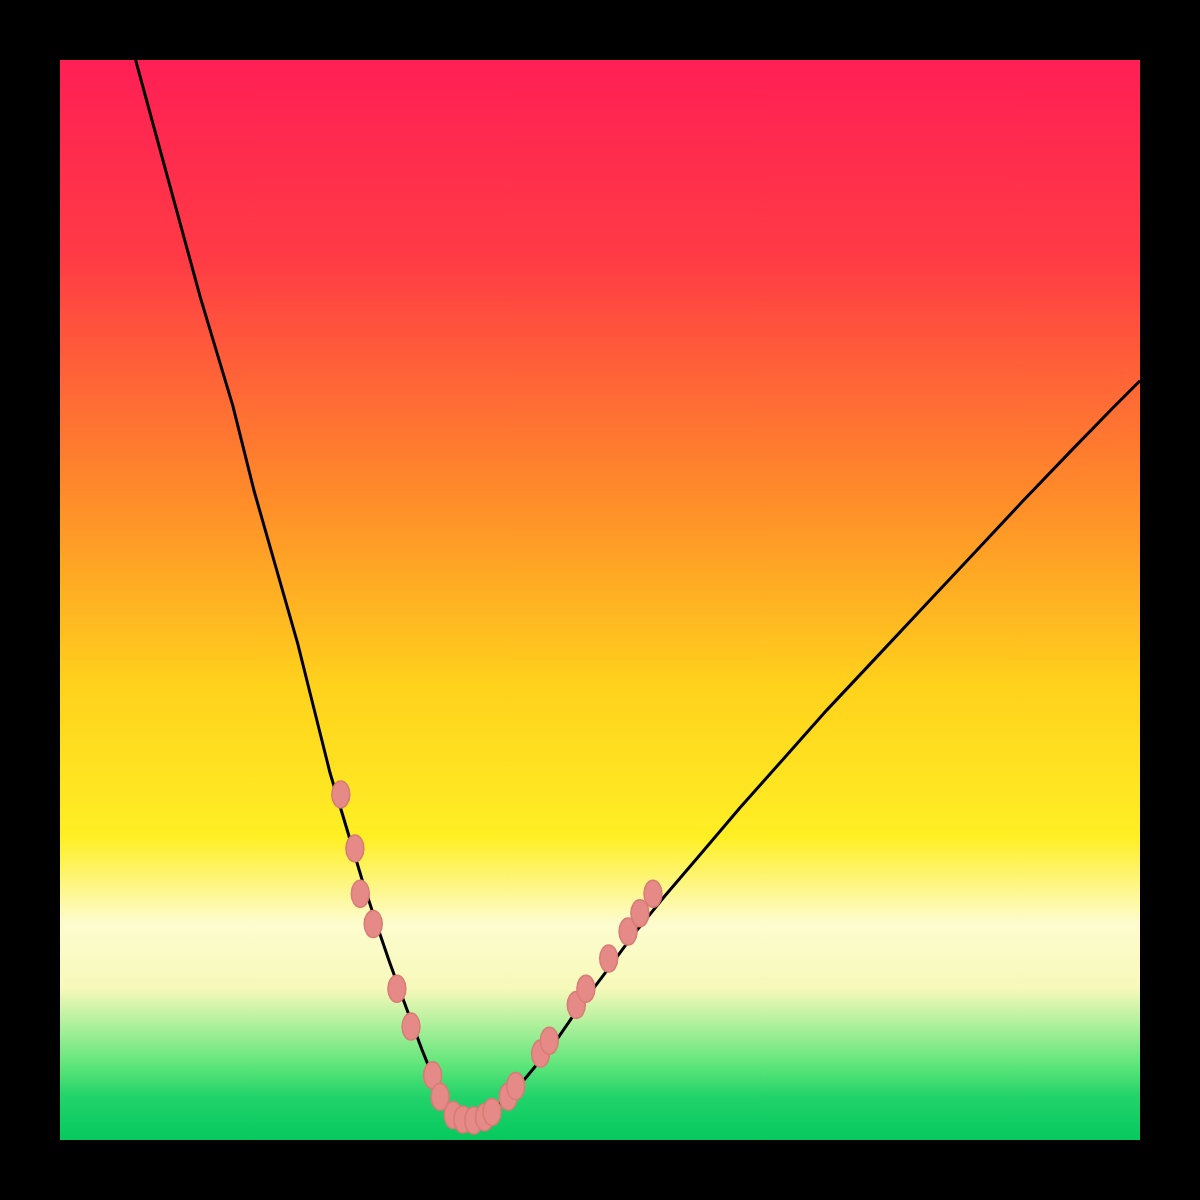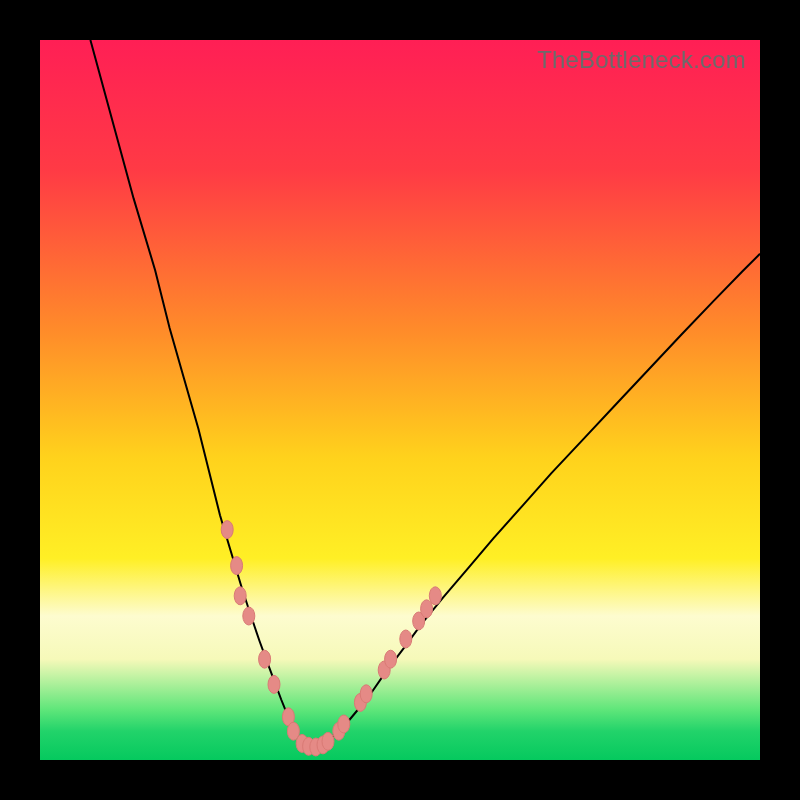--- a/index.html
+++ b/index.html
@@ -45,21 +45,20 @@
     fill: #e58a86;
     stroke: #d97a75;
     stroke-width: 1;
   }
 </style>
 </head>
 <body>
 
 <div class="frame">
   <div class="plot" style="background: linear-gradient(rgb(255, 31, 85) 0%, rgb(255, 58, 69) 18%, rgb(255, 138, 42) 40%, rgb(255, 210, 28) 58%, rgb(255, 239, 37) 72%, rgb(253, 252, 207) 80%, rgb(246, 249, 185) 86%, rgb(95, 230, 122) 93%, rgb(34, 211, 106) 96%, rgb(5, 201, 94) 100%);">
-    <div class="watermark">TheBottleneck.com</div>
     <svg class="curve" viewBox="0 0 720 720" preserveAspectRatio="none">
       <path id="curve-path" fill="none" stroke="#000" stroke-width="2" d="M50.4,0.0 L72.0,79.2 L93.6,158.4 L115.2,230.4 L129.6,288.0 L144.0,338.4 L158.4,388.8 L169.2,432.0 L180.0,475.2 L190.8,511.2 L201.6,547.2 L211.0,576.0 L219.6,601.2 L227.5,622.8 L234.7,642.2 L241.2,659.5 L247.0,673.9 L252.0,685.4 L257.0,694.8 L260.6,701.3 L260.6,701.3 L266.4,706.3 L273.6,708.5 L280.8,706.3 L286.6,701.3 L286.6,701.3 L295.2,694.1 L306.0,684.0 L316.8,671.0 L331.2,653.0 L345.6,632.2 L363.6,608.4 L381.6,583.9 L403.2,557.3 L428.4,527.8 L453.6,498.2 L482.4,465.8 L511.2,433.4 L543.6,398.9 L576.0,364.3 L608.4,329.8 L640.8,295.2 L673.2,261.4 L702.0,231.8 L720.0,213.8"></path>
       <g id="markers">
           <ellipse cx="187.2" cy="489.6" rx="6" ry="9" class="dot"></ellipse>
           <ellipse cx="196.6" cy="525.6" rx="6" ry="9" class="dot"></ellipse>
           <ellipse cx="200.2" cy="555.8" rx="6" ry="9" class="dot"></ellipse>
           <ellipse cx="208.8" cy="576.0" rx="6" ry="9" class="dot"></ellipse>
           <ellipse cx="224.6" cy="619.2" rx="6" ry="9" class="dot"></ellipse>
           <ellipse cx="234.0" cy="644.4" rx="6" ry="9" class="dot"></ellipse>
           <ellipse cx="248.4" cy="676.8" rx="6" ry="9" class="dot"></ellipse>

